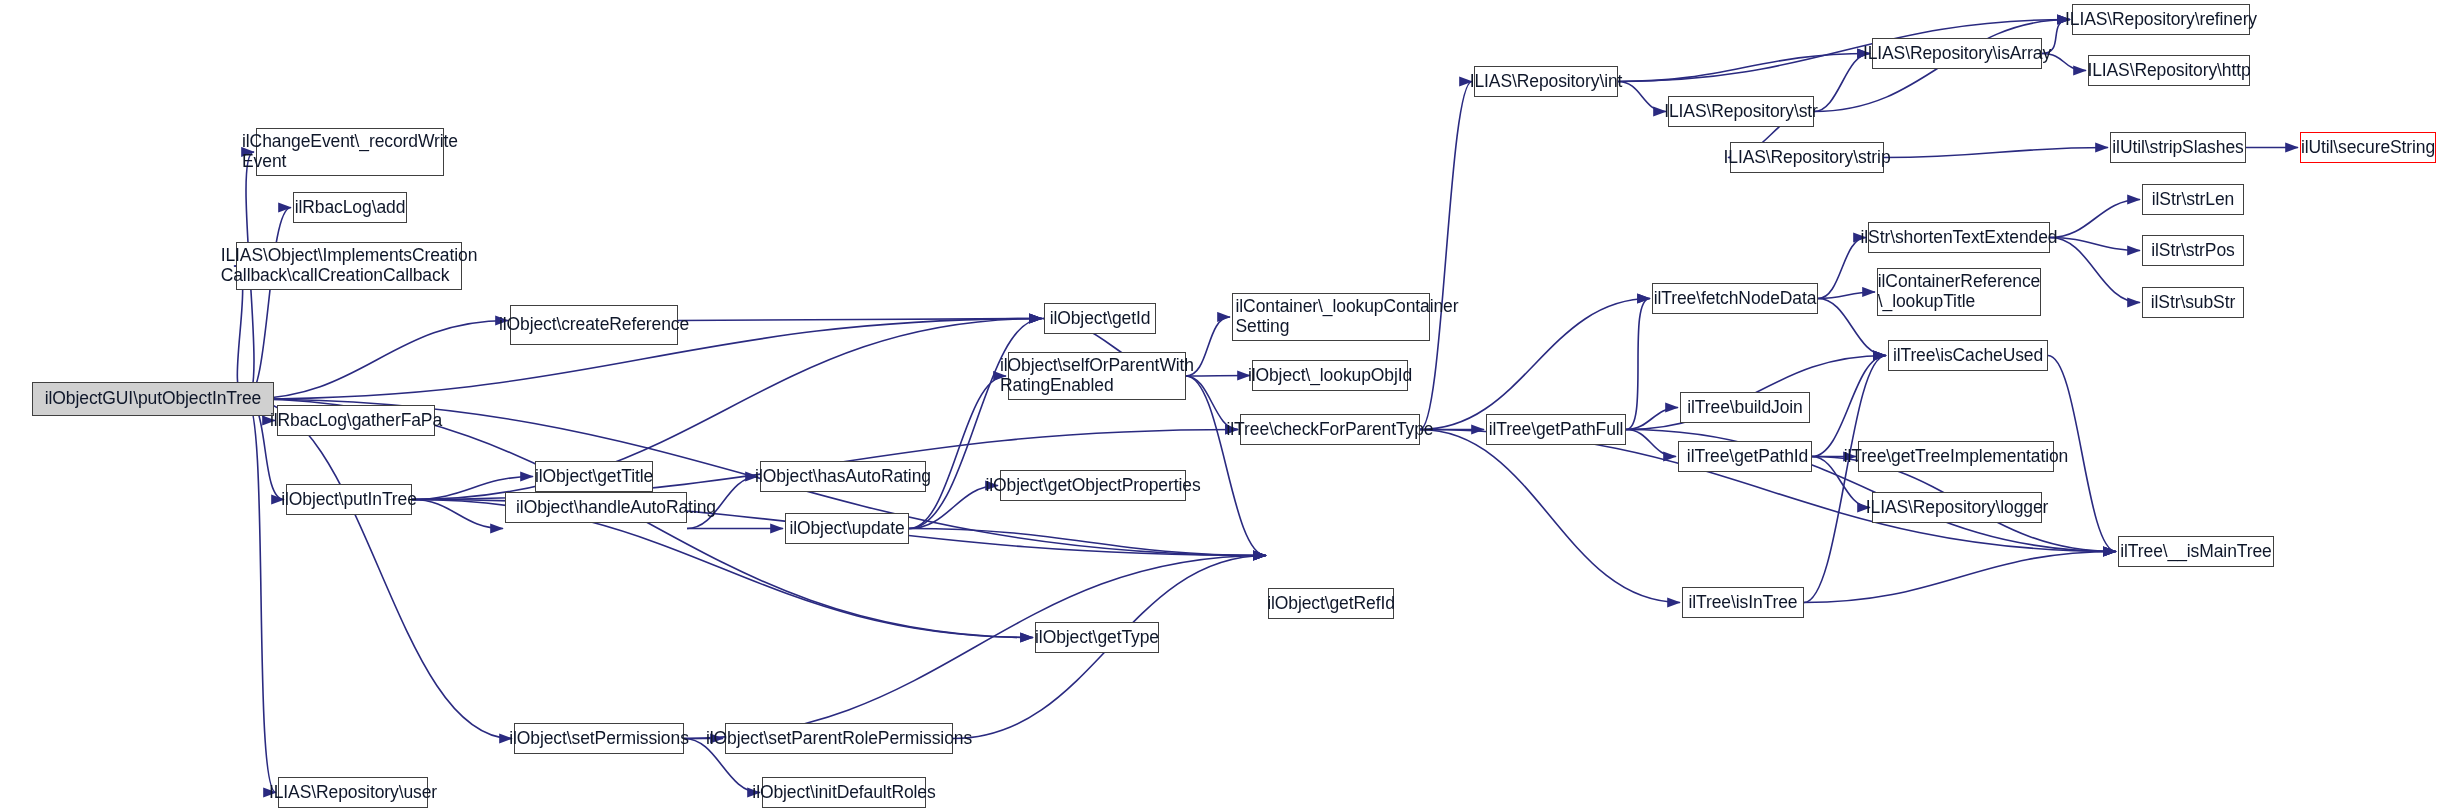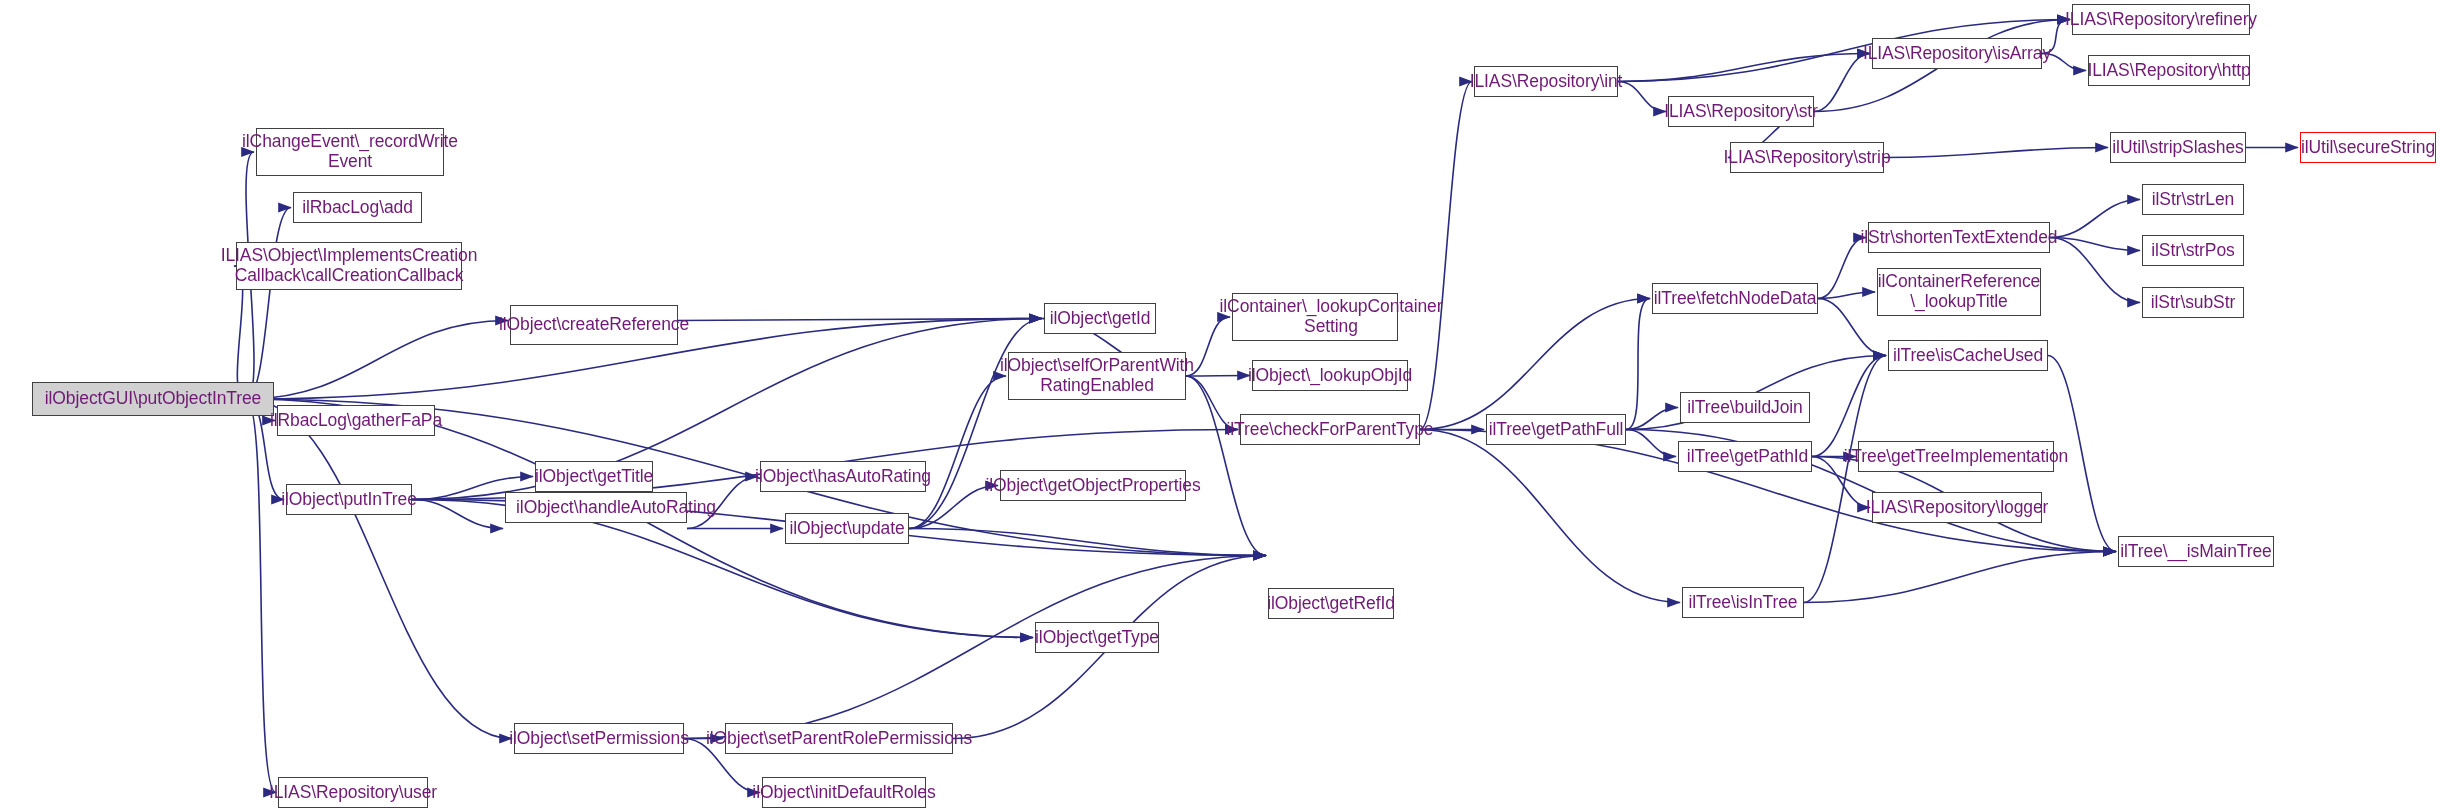--- a/index.html
+++ b/index.html
@@ -1,21 +1,21 @@
 <!DOCTYPE html>
 <html><head>
 <meta charset="utf-8">
 <style>
   html,body{margin:0;padding:0;background:#ffffff;}
   #canvas{position:relative;width:2441px;height:808px;background:#fff;
           font-family:"Liberation Sans","DejaVu Sans",sans-serif;overflow:hidden;}
   svg#edges{position:absolute;left:0;top:0;width:2441px;height:808px;}
   .node{position:absolute;box-sizing:border-box;border:1.6px solid #404040;background:#ffffff;
-        display:flex;align-items:center;justify-content:center;text-align:center;
-        font-size:17.5px;color:#701a75;line-height:1.12;letter-spacing:-0.1px;
+        display:flex;align-items:center;justify-content:center;
+        font-size:17.5px;color:#0f172a;line-height:1.12;letter-spacing:-0.1px;
         white-space:pre-line;padding:0 4px;}
   .node.root{background:#d0d0d0;border-color:#404040;margin-left:28px;}
   .node.hl{border:1.8px solid #ff0000;}
 </style>
 </head>
 <body>
 
 <div id="canvas">
   <svg id="edges" viewBox="0 0 2441 808" xmlns="http://www.w3.org/2000/svg">
     <defs>
@@ -89,41 +89,41 @@
         <path d="M 684 738.5 C 708 738.5, 699 738.5, 723 738.5" fill="none" stroke="#2a2a80" stroke-width="1.6" marker-end="url(#ah)"></path>
         <path d="M 684 738.5 C 718.2 738.5, 725.8 792.5, 760 792.5" fill="none" stroke="#2a2a80" stroke-width="1.6" marker-end="url(#ah)"></path>
         <path d="M 684 738.5 C 945.9000000000001 738.5, 1004.0999999999999 555.5, 1266 555.5" fill="none" stroke="#2a2a80" stroke-width="1.6" marker-end="url(#ah)"></path>
         <path d="M 953 738.5 C 1093.85 738.5, 1125.15 555.5, 1266 555.5" fill="none" stroke="#2a2a80" stroke-width="1.6" marker-end="url(#ah)"></path>
       </g>
   </svg>
   <div id="node-layer">
       <div class="node root" style="left: 4px; top: 382px; width: 242px; height: 34px;">ilObjectGUI\putObjectInTree</div>
       <div class="node" style="left: 256px; top: 128px; width: 188px; height: 48px;">ilChangeEvent\_recordWrite
 Event</div>
-      <div class="node" style="left: 293px; top: 192px; width: 129px; height: 31px;">ilRbacLog\add</div>
+      <div class="node" style="left: 293px; top: 192px; width: 114px; height: 31px;">ilRbacLog\add</div>
       <div class="node" style="left: 236px; top: 242px; width: 226px; height: 48px;">ILIAS\Object\ImplementsCreation
 Callback\callCreationCallback</div>
       <div class="node" style="left: 510px; top: 305px; width: 168px; height: 40px;">ilObject\createReference</div>
       <div class="node" style="left: 277px; top: 405px; width: 158px; height: 31px;">ilRbacLog\gatherFaPa</div>
       <div class="node" style="left: 286px; top: 484px; width: 126px; height: 31px;">ilObject\putInTree</div>
       <div class="node" style="left: 535px; top: 461px; width: 118px; height: 31px;">ilObject\getTitle</div>
       <div class="node" style="left: 505px; top: 492px; width: 182px; height: 31px; padding-left: 44px;">ilObject\handleAutoRating</div>
       <div class="node" style="left: 760px; top: 461px; width: 166px; height: 31px;">ilObject\hasAutoRating</div>
       <div class="node" style="left: 785px; top: 513px; width: 124px; height: 31px;">ilObject\update</div>
       <div class="node" style="left: 1044px; top: 303px; width: 112px; height: 31px;">ilObject\getId</div>
       <div class="node" style="left: 1008px; top: 352px; width: 178px; height: 48px;">ilObject\selfOrParentWith
 RatingEnabled</div>
       <div class="node" style="left: 1000px; top: 470px; width: 186px; height: 31px;">ilObject\getObjectProperties</div>
       <div class="node" style="left: 1268px; top: 540px; width: 126px; height: 31px; margin-top: 48px;">ilObject\getRefId</div>
       <div class="node" style="left: 1035px; top: 622px; width: 124px; height: 31px;">ilObject\getType</div>
       <div class="node" style="left: 514px; top: 723px; width: 170px; height: 31px;">ilObject\setPermissions</div>
       <div class="node" style="left: 725px; top: 723px; width: 228px; height: 31px;">ilObject\setParentRolePermissions</div>
       <div class="node" style="left: 762px; top: 777px; width: 164px; height: 31px;">ilObject\initDefaultRoles</div>
       <div class="node" style="left: 278px; top: 777px; width: 150px; height: 31px;">ILIAS\Repository\user</div>
-      <div class="node" style="left: 1232px; top: 293px; width: 166px; height: 48px; padding-left: 36px;">ilContainer\_lookupContainer
+      <div class="node" style="left: 1232px; top: 293px; width: 198px; height: 48px; padding-left: 36px;">ilContainer\_lookupContainer
 Setting</div>
       <div class="node" style="left: 1252px; top: 360px; width: 156px; height: 31px;">ilObject\_lookupObjId</div>
       <div class="node" style="left: 1240px; top: 414px; width: 180px; height: 31px;">ilTree\checkForParentType</div>
       <div class="node" style="left: 1486px; top: 414px; width: 140px; height: 31px;">ilTree\getPathFull</div>
       <div class="node" style="left: 1474px; top: 66px; width: 144px; height: 31px;">ILIAS\Repository\int</div>
       <div class="node" style="left: 1668px; top: 96px; width: 146px; height: 31px;">ILIAS\Repository\str</div>
       <div class="node" style="left: 1730px; top: 142px; width: 154px; height: 31px;">ILIAS\Repository\strip</div>
       <div class="node" style="left: 1872px; top: 38px; width: 170px; height: 31px;">ILIAS\Repository\isArray</div>
       <div class="node" style="left: 2072px; top: 4px; width: 178px; height: 31px;">ILIAS\Repository\refinery</div>
       <div class="node" style="left: 2088px; top: 55px; width: 162px; height: 31px;">ILIAS\Repository\http</div>

